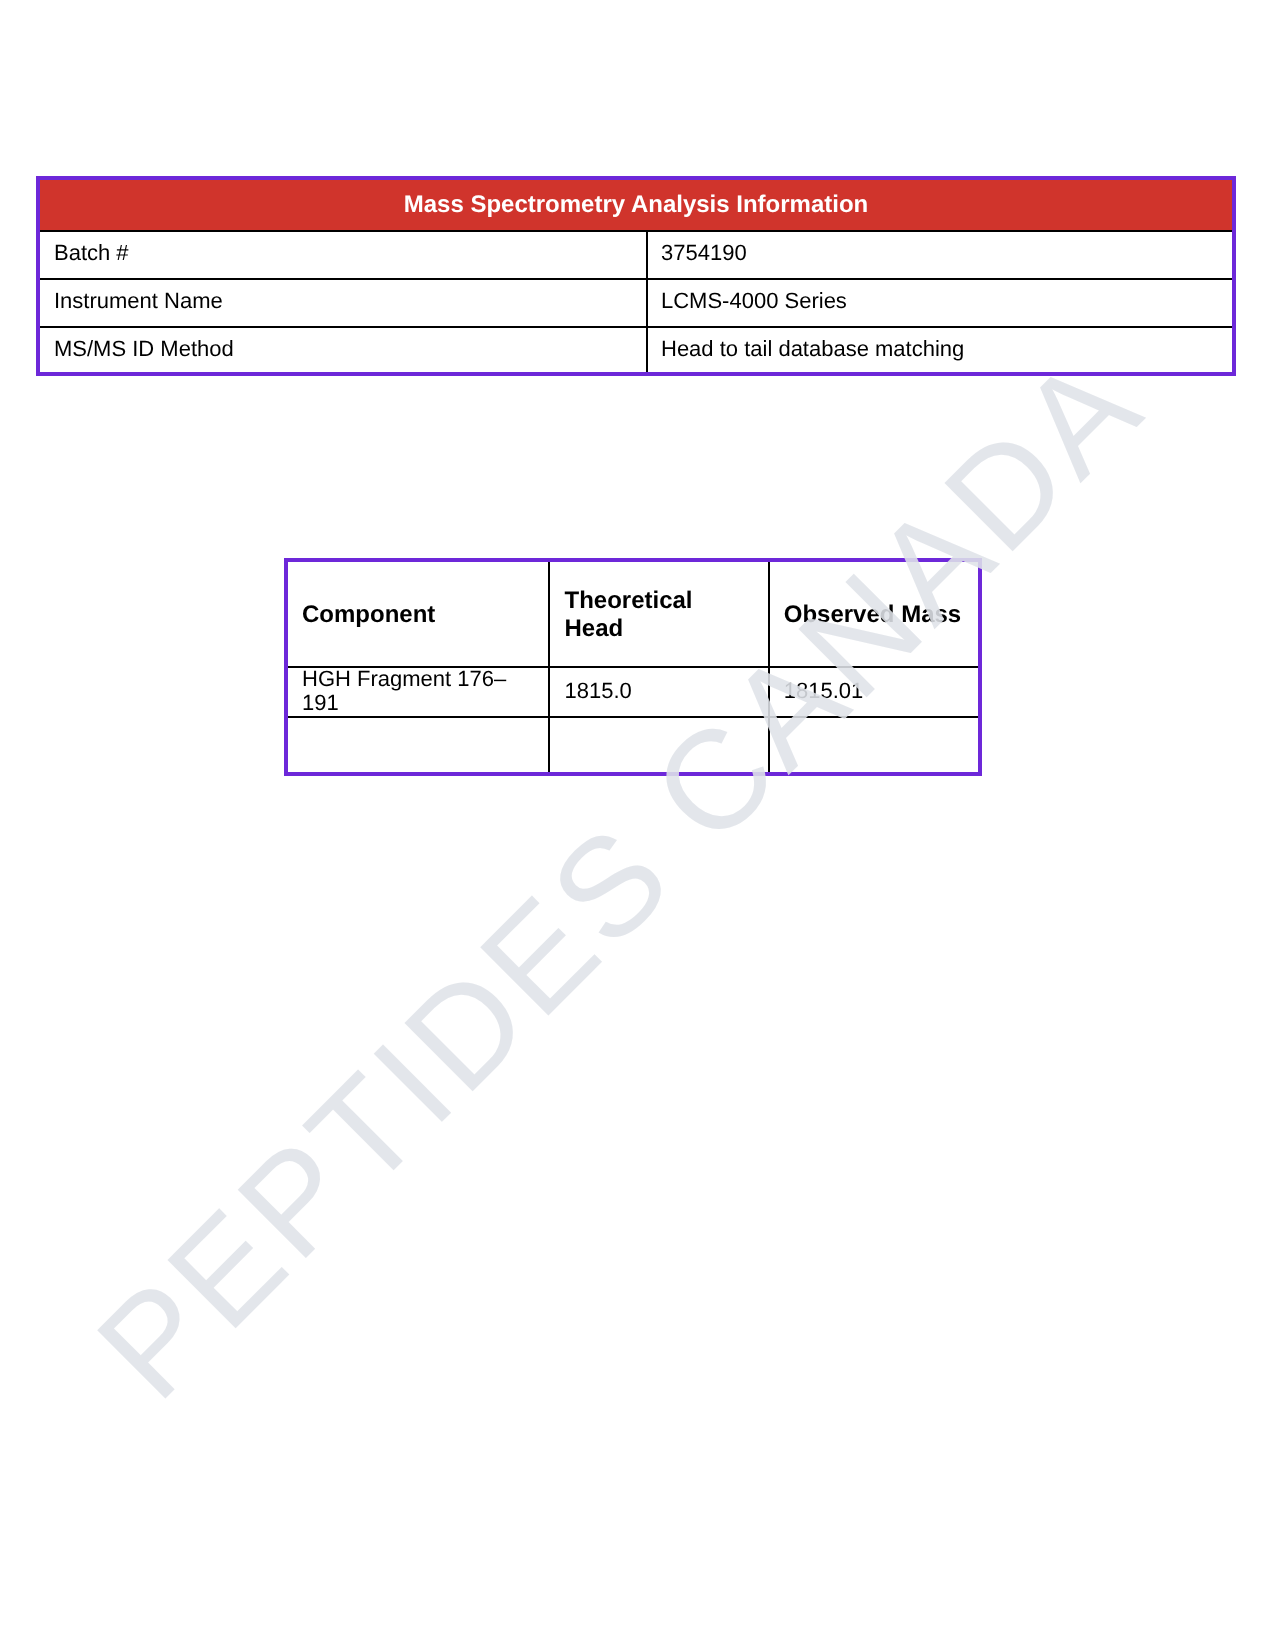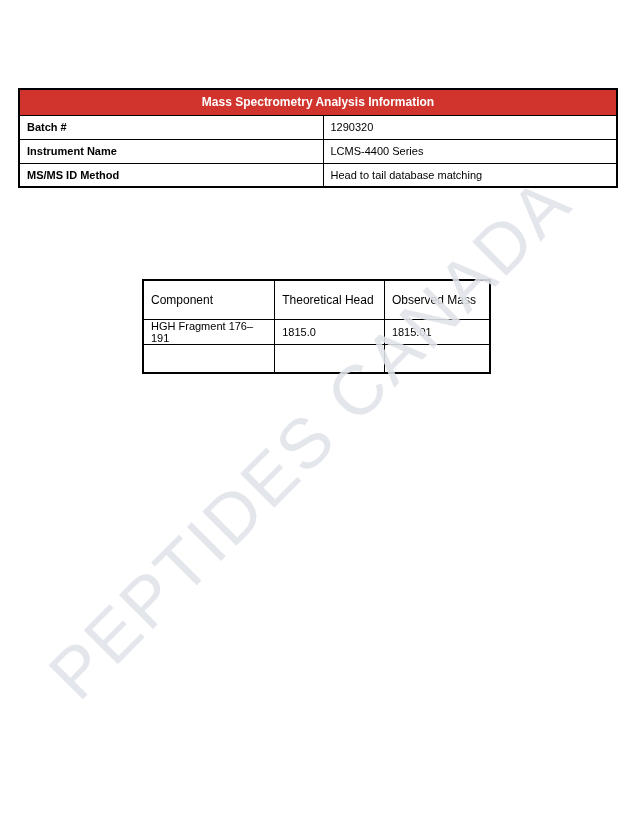--- a/index.html
+++ b/index.html
@@ -9,46 +9,46 @@
   .page {
     position: relative;
     width: 635px;
     height: 822px;
     background: #ffffff;
     overflow: hidden;
   }
 
   
   table { border-collapse: collapse; table-layout: fixed; }
-  .doc-table { position: absolute; border: 2px solid #000000; }
+  .doc-table { position: absolute; border: 2px solid #6d28d9; }
   .doc-table td, .doc-table th { border: 1px solid #000; vertical-align: middle; }
 
   .title-cell {
     background: var(--header-red, #d0342c);
     color: #ffffff;
     font-size: 12px;
     font-weight: bold;
     text-align: center;
     height: 26px;
     border: 1px solid #262626;
   }
 
   
   .tbl-analysis { left: 18px; top: 88px; width: 600px; }
   .tbl-analysis td { height: 24px; font-size: 11px; padding: 0 7px; }
-  .tbl-analysis td.label-cell { font-weight: bold; margin-left: 45px; }
+  .tbl-analysis td.label-cell { font-weight: normal; margin-left: 45px; }
   .tbl-analysis col.c-label { width: 303px; }
   .tbl-analysis col.c-value { width: 293px; }
 
   
   .tbl-confirm { left: 142px; top: 279px; width: 349px; }
   .tbl-confirm th.col-head {
     height: 25px;
     font-size: 12px;
-    font-weight: normal;
+    font-weight: bold;
     text-align: left;
     padding: 12px 7px;
     background: #fff;
   }
   .tbl-confirm td { height: 24px; font-size: 11px; padding: 0 7px; margin-top: 36px; }
   .tbl-confirm tr.empty-row td { height: 28px; }
   .tbl-confirm col.c1 { width: 131px; }
   .tbl-confirm col.c2 { width: 109px; }
   .tbl-confirm col.c3 { width: 105px; }
 
@@ -77,25 +77,25 @@
     <colgroup>
         <col class="c-label">
         <col class="c-value">
       </colgroup>
     <tbody>
         <tr>
       <th class="title-cell" colspan="2">Mass Spectrometry Analysis Information</th>
     </tr>
     <tr>
       <td class="label-cell">Batch #</td>
-      <td>1290320</td>
+      <td>3754190</td>
     </tr>
     <tr>
       <td class="label-cell">Instrument Name</td>
-      <td>LCMS-4400 Series</td>
+      <td>LCMS-4000 Series</td>
     </tr>
     <tr>
       <td class="label-cell">MS/MS ID Method</td>
       <td>Head to tail database matching</td>
     </tr>
   </tbody>
     </table>
 
   <table class="doc-table tbl-confirm">
     <colgroup>

